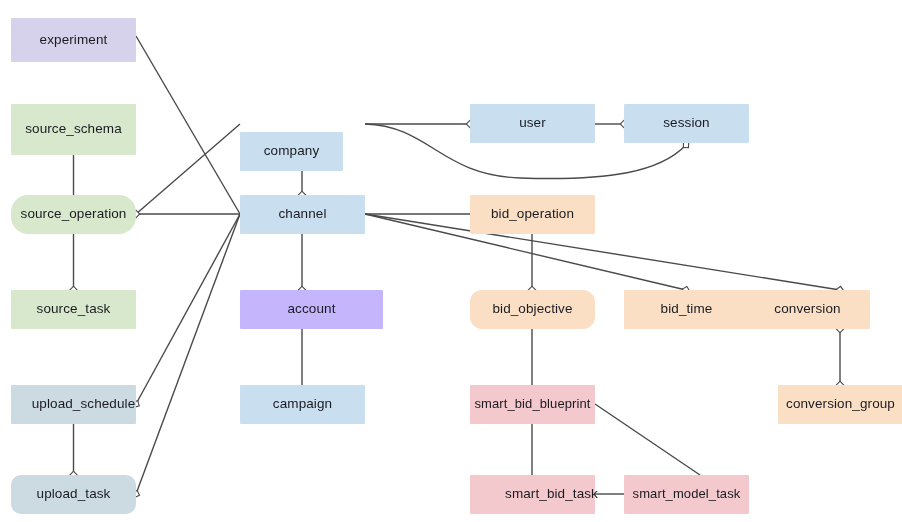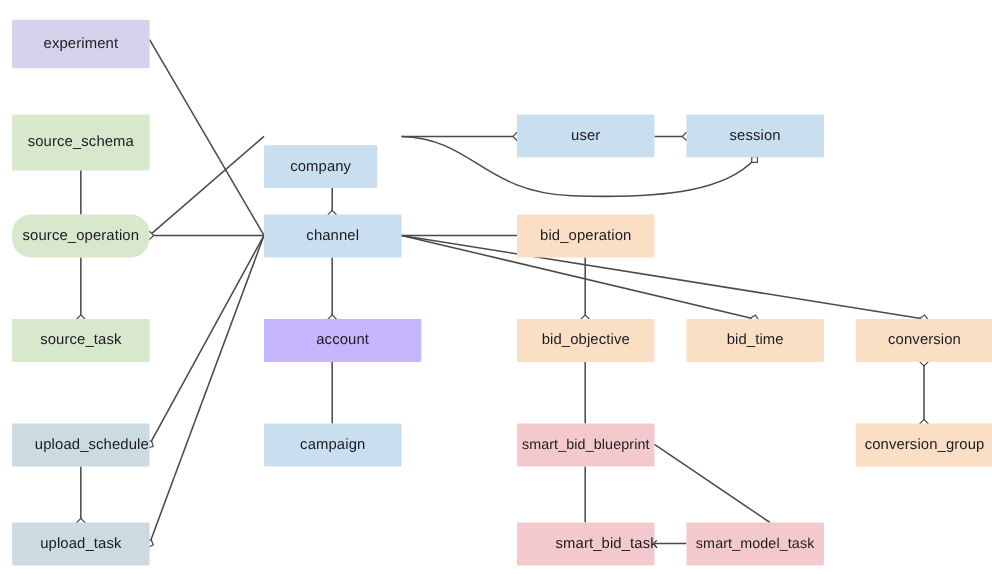--- a/index.html
+++ b/index.html
@@ -108,21 +108,21 @@
       </div>
       <div class="node" style="left: 11px; top: 195px; width: 125px; height: 39px; background: rgb(216, 232, 205); border-radius: 17px;">
         <span>source_operation</span>
       </div>
       <div class="node" style="left: 11px; top: 290px; width: 125px; height: 39px; background: rgb(216, 232, 205);">
         <span>source_task</span>
       </div>
       <div class="node" style="left: 11px; top: 385px; width: 125px; height: 39px; background: rgb(204, 219, 226); padding-left: 20px;">
         <span>upload_schedule</span>
       </div>
-      <div class="node" style="left: 11px; top: 475px; width: 125px; height: 39px; background: rgb(204, 219, 226);">
+      <div class="node" style="left: 11px; top: 475px; width: 125px; height: 39px; background: rgb(204, 219, 226); border-radius: 10px;">
         <span>upload_task</span>
       </div>
       <div class="node" style="left: 240px; top: 104px; width: 103px; height: 39px; background: rgb(201, 223, 240); margin-top: 28px;">
         <span>company</span>
       </div>
       <div class="node" style="left: 240px; top: 195px; width: 125px; height: 39px; background: rgb(201, 223, 240);">
         <span>channel</span>
       </div>
       <div class="node" style="left: 240px; top: 290px; width: 143px; height: 39px; background: #c4b5fd;">
         <span>account</span>
@@ -132,27 +132,27 @@
       </div>
       <div class="node" style="left: 470px; top: 104px; width: 125px; height: 39px; background: rgb(201, 223, 240);">
         <span>user</span>
       </div>
       <div class="node" style="left: 624px; top: 104px; width: 125px; height: 39px; background: rgb(201, 223, 240);">
         <span>session</span>
       </div>
       <div class="node" style="left: 470px; top: 195px; width: 125px; height: 39px; background: rgb(250, 223, 197);">
         <span>bid_operation</span>
       </div>
-      <div class="node" style="left: 470px; top: 290px; width: 125px; height: 39px; background: rgb(250, 223, 197);">
+      <div class="node" style="left: 470px; top: 290px; width: 125px; height: 39px; background: rgb(250, 223, 197); border-radius: 12px;">
         <span>bid_objective</span>
       </div>
       <div class="node" style="left: 624px; top: 290px; width: 125px; height: 39px; background: rgb(250, 223, 197);">
         <span>bid_time</span>
       </div>
-      <div class="node" style="left: 778px; top: 290px; width: 125px; height: 39px; background: rgb(250, 223, 197);">
+      <div class="node" style="left: 745px; top: 290px; width: 125px; height: 39px; background: rgb(250, 223, 197);">
         <span>conversion</span>
       </div>
       <div class="node" style="left: 778px; top: 385px; width: 125px; height: 39px; background: rgb(250, 223, 197);">
         <span>conversion_group</span>
       </div>
       <div class="node small" style="left: 470px; top: 385px; width: 125px; height: 39px; background: rgb(243, 201, 205);">
         <span>smart_bid_blueprint</span>
       </div>
       <div class="node" style="left: 470px; top: 475px; width: 125px; height: 39px; background: rgb(243, 201, 205); padding-left: 38px;">
         <span>smart_bid_task</span>

